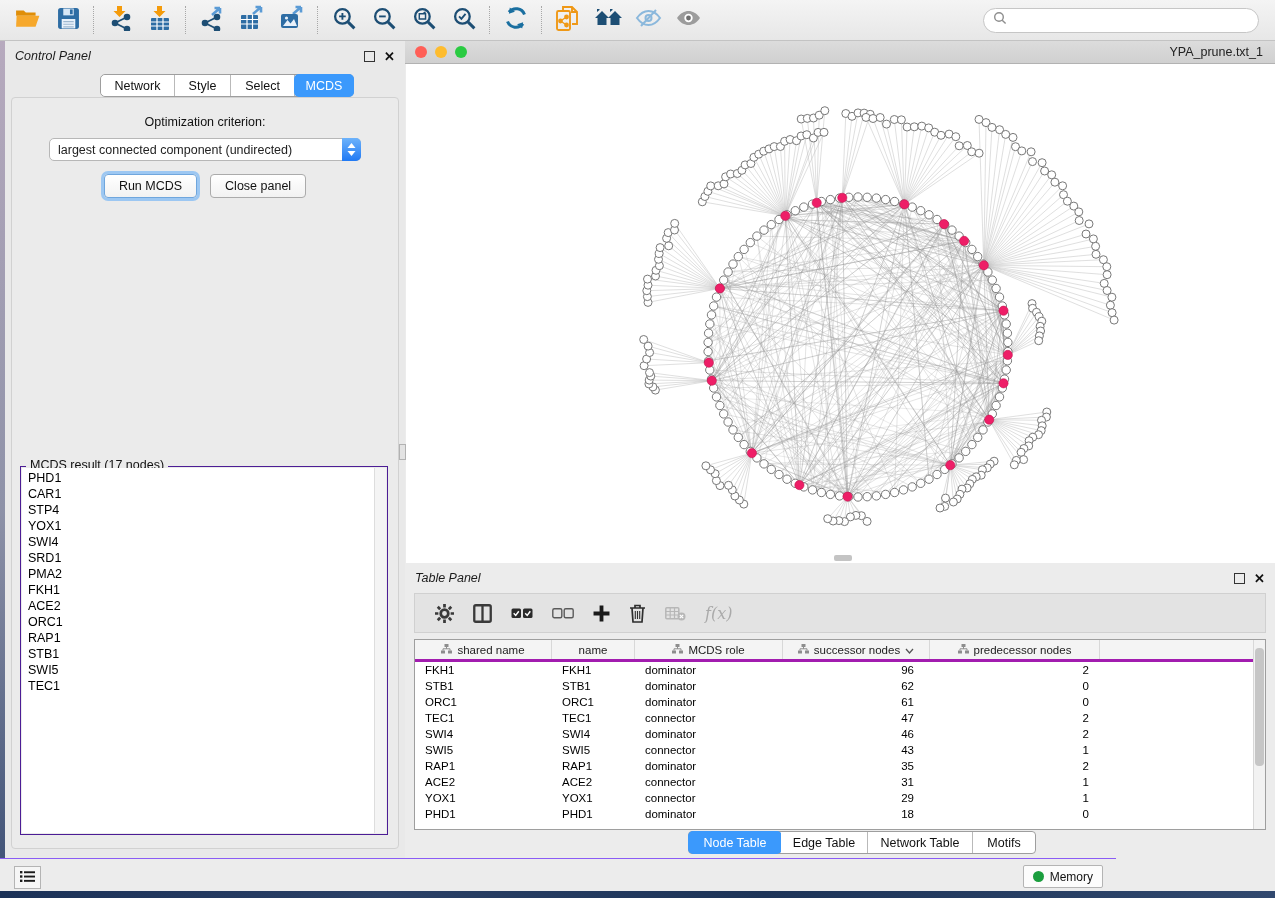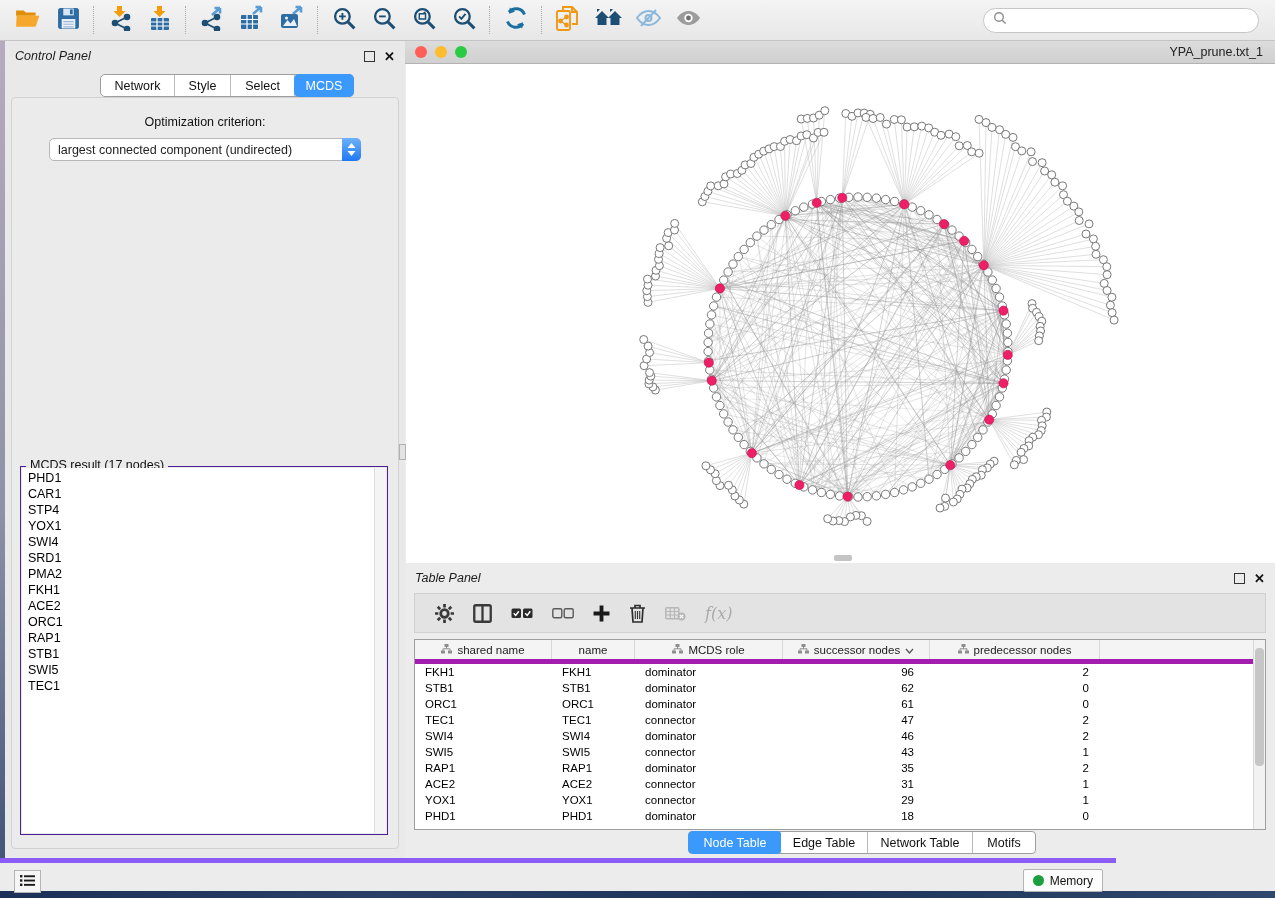--- a/index.html
+++ b/index.html
@@ -68,32 +68,32 @@
     border:1px solid #b2b2b2;box-sizing:border-box;}
   .hthumb{position:absolute;left:834px;top:555px;width:18px;height:6px;background:#c4c4c4;border-radius:2px;}
   
   .tpanel{position:absolute;left:405px;top:563px;width:870px;height:295px;background:#ececec;}
   .tp-toolbar{position:absolute;left:9px;right:9px;top:30px;height:40px;background:#e3e3e3;
     border:1px solid #d0d0d0;box-sizing:border-box;display:flex;align-items:center;gap:19px;padding-left:20px;}
   .tp-icon{display:flex;align-items:center;justify-content:center;}
   .fx{font-family:"DejaVu Serif",serif;font-style:italic;font-size:16px;color:#aaa;}
   .dtable{position:absolute;left:9px;right:9px;top:76px;height:191px;background:#fff;
     border:1px solid #9e9e9e;box-sizing:border-box;overflow:hidden;}
-  .thead{display:flex;height:19px;background:#f4f4f4;border-bottom:5px solid #a21caf;}
+  .thead{display:flex;height:19px;background:#f4f4f4;border-bottom:3px solid #a21caf;}
   .th{display:flex;align-items:center;justify-content:center;gap:5px;font-size:11.5px;color:#222;
     border-right:1px solid #d8d8d8;box-sizing:border-box;}
   .tr{display:flex;height:16px;}
   .td{font-size:11.5px;line-height:16px;box-sizing:border-box;white-space:nowrap;overflow:hidden;color:#000;}
   .td.num{text-align:right;}
   .vscroll{position:absolute;right:0;top:0;bottom:0;width:11px;background:#f2f2f2;border-left:1px solid #d8d8d8;}
   .vthumb{position:absolute;left:1px;right:1px;top:8px;height:118px;background:#c6c6c6;border-radius:4px;}
   .tp-tabs{position:absolute;left:0;right:0;bottom:4px;display:flex;justify-content:center;}
   
   .statusbar{position:absolute;left:0;top:858px;width:1116px;height:33px;background:#ececec;
-    border-top:5px solid #8b5cf6;box-sizing:border-box;}
+    border-top:1px solid #8b5cf6;box-sizing:border-box;}
   .list-btn{position:absolute;left:14px;top:7px;width:25px;height:21px;background:#f6f6f6;
     border:1px solid #b4b4b4;display:flex;align-items:center;justify-content:center;}
   .mem-btn{position:absolute;right:13px;top:6px;height:23px;background:#fcfcfc;border:1px solid #b4b4b4;
     border-radius:2px;display:flex;align-items:center;gap:6px;padding:0 9px;box-sizing:border-box;}
   .mem-dot{width:11px;height:11px;border-radius:50%;background:#1b9e3e;}
   .mem-label{font-size:12px;color:#111;}
 </style>
 </head>
 <body>
 
@@ -272,20 +272,24 @@
       <div class="select-box">
         <span class="val">largest connected component (undirected)</span>
         <span class="stepper">
           <svg width="9" height="6" viewBox="0 0 9 6">
               <path d="M4.5 0L8.5 5h-8z" fill="#fff"></path>
             </svg>
           <svg width="9" height="6" viewBox="0 0 9 6">
               <path d="M4.5 6L.5 1h8z" fill="#fff"></path>
             </svg>
         </span>
+      </div>
+      <div class="btn-row">
+        <div class="mac-btn focused">Run MCDS</div>
+        <div class="mac-btn">Close panel</div>
       </div>
       <div class="fieldset">
         <span class="legend">MCDS result (17 nodes)</span>
         <div class="listbox">
           <div class="items" id="mcds-list">
               <div class="list-item">PHD1</div>
               <div class="list-item">CAR1</div>
               <div class="list-item">STP4</div>
               <div class="list-item">YOX1</div>
               <div class="list-item">SWI4</div>

